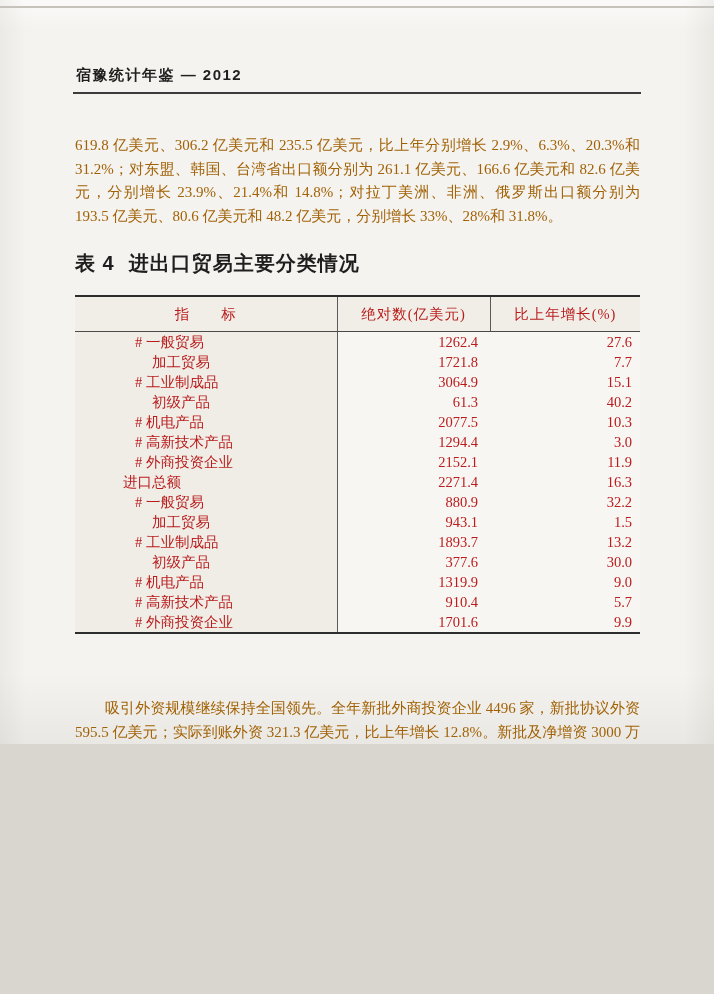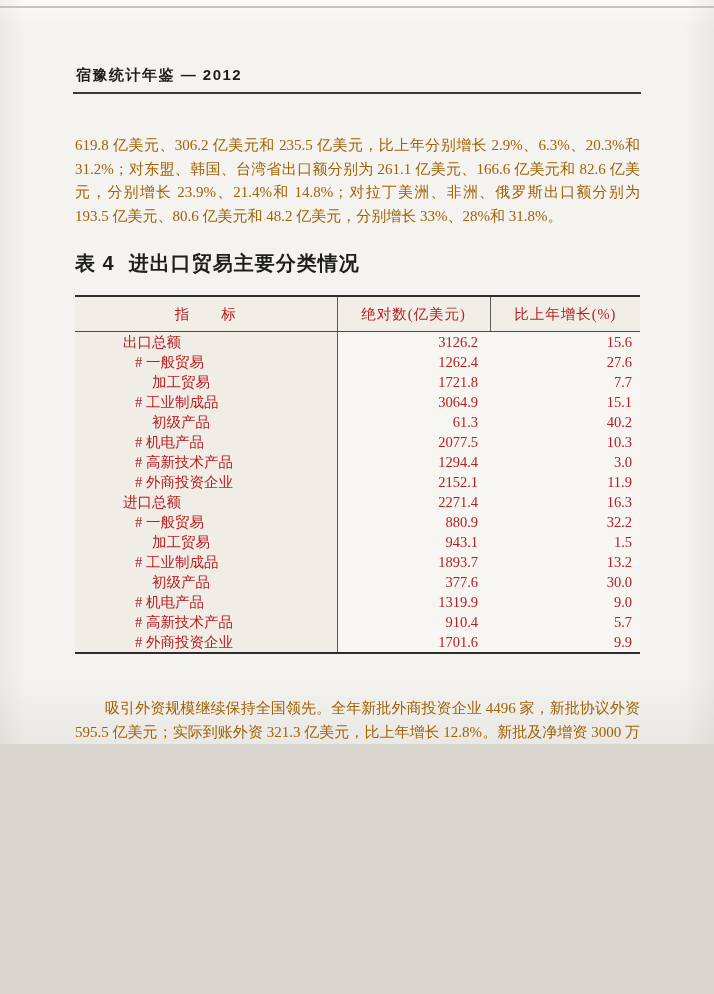--- a/index.html
+++ b/index.html
@@ -95,25 +95,20 @@
         </colgroup>
       <thead>
         <tr>
           <th class="c1">指　　标</th>
           <th class="c2">绝对数(亿美元)</th>
           <th class="c3">比上年增长(%)</th>
         </tr>
       </thead>
       <tbody id="table-body">
           <tr>
-            <td class="c1 ind0">出口总额</td>
-            <td class="c2">3126.2</td>
-            <td class="c3">15.6</td>
-          </tr>
-          <tr>
             <td class="c1 ind1"># 一般贸易</td>
             <td class="c2">1262.4</td>
             <td class="c3">27.6</td>
           </tr>
           <tr>
             <td class="c1 ind2">加工贸易</td>
             <td class="c2">1721.8</td>
             <td class="c3">7.7</td>
           </tr>
           <tr>

